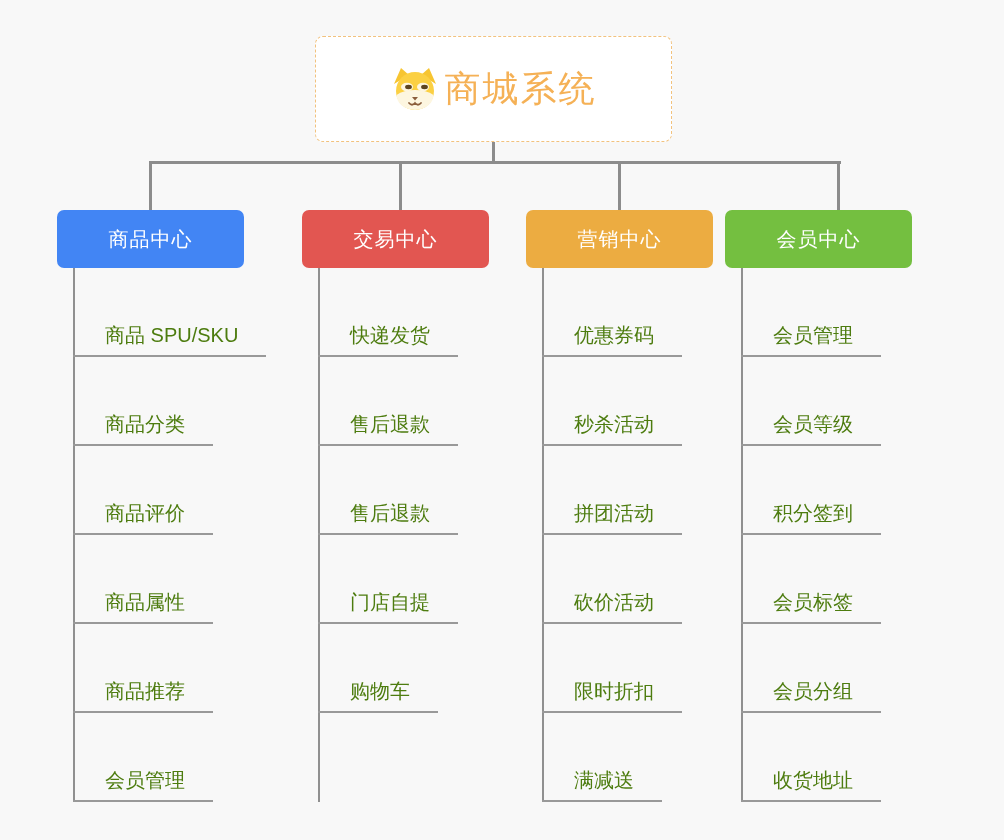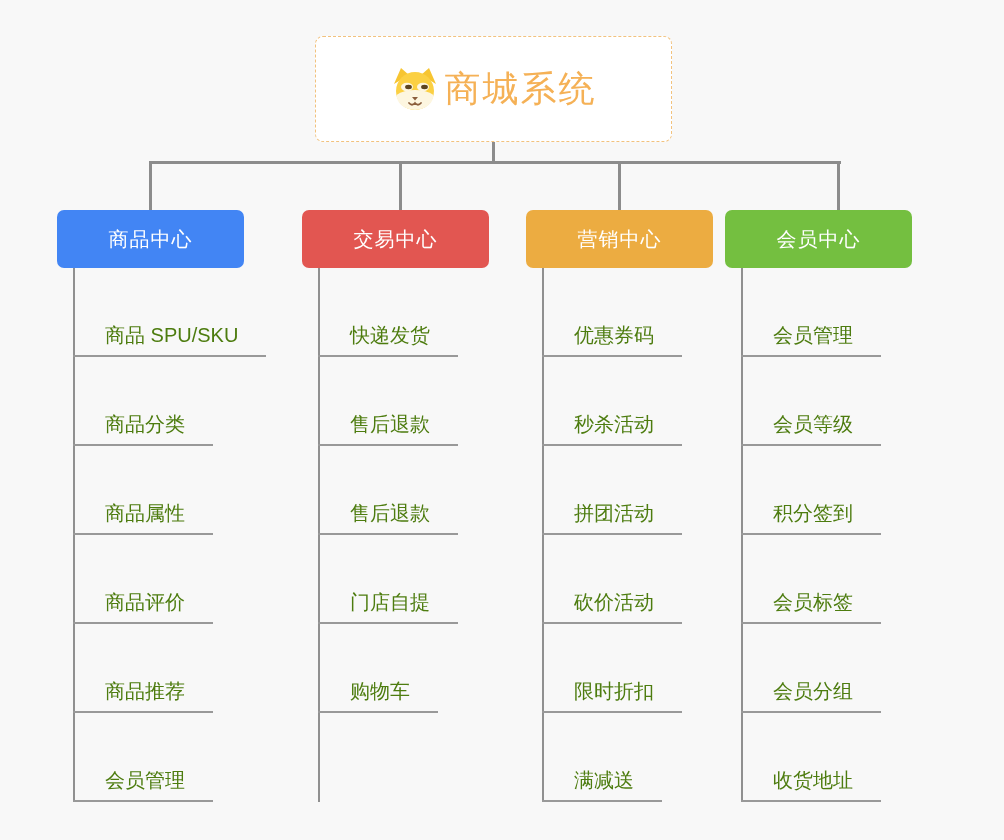--- a/index.html
+++ b/index.html
@@ -111,22 +111,22 @@
     </svg>
     <span class="root-title">商城系统</span>
   </div>
 
   <div class="branch b0">
     <div class="branch-header" style="background: rgb(66, 133, 244);">商品中心</div>
     <div class="branch-children">
       <div class="trunk"></div>
       <div class="leaf">商品 SPU/SKU</div>
       <div class="leaf">商品分类</div>
+      <div class="leaf">商品评价</div>
       <div class="leaf">商品属性</div>
-      <div class="leaf">商品评价</div>
       <div class="leaf">商品推荐</div>
       <div class="leaf">会员管理</div>
     </div>
   </div>
 
   <div class="branch b1">
     <div class="branch-header" style="background: rgb(226, 86, 81);">交易中心</div>
     <div class="branch-children">
       <div class="trunk"></div>
       <div class="leaf">快递发货</div>

